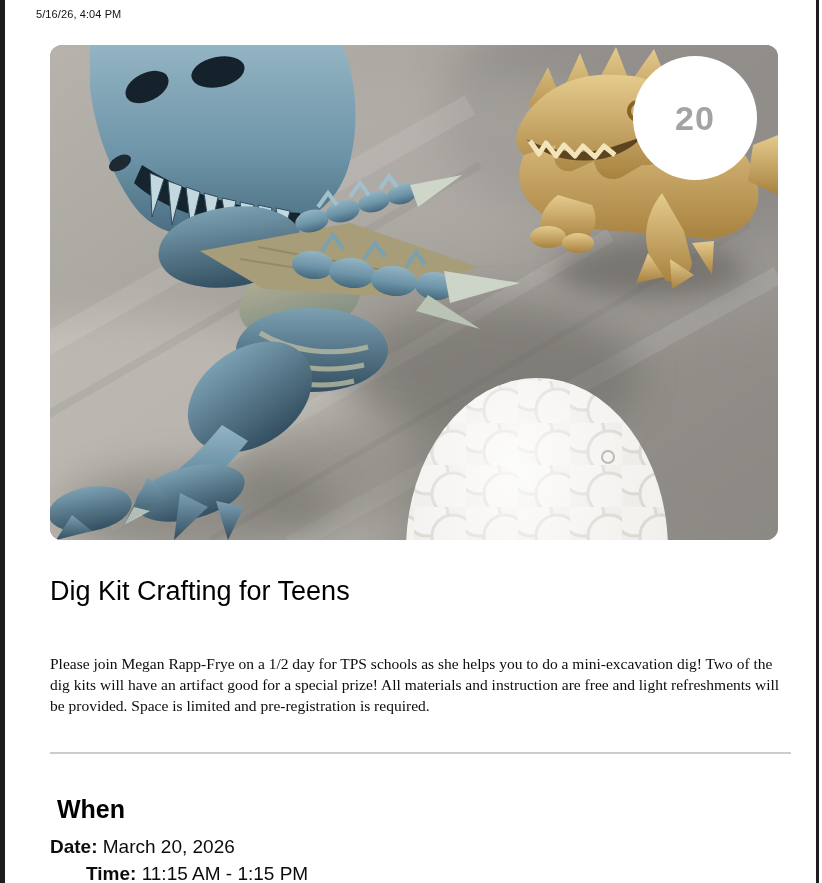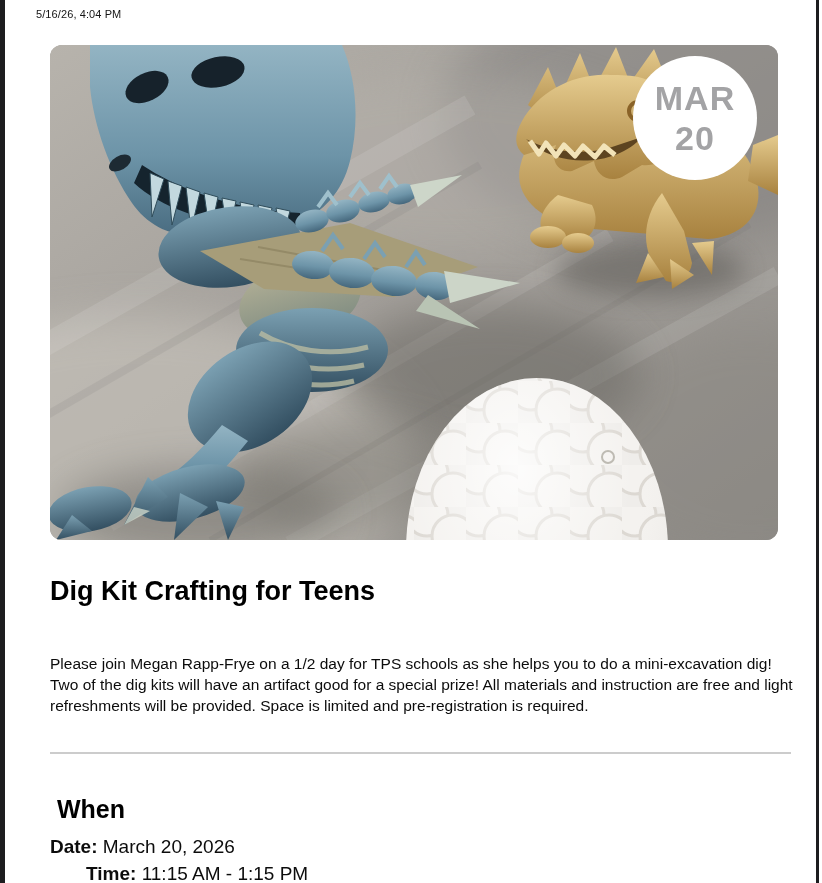--- a/index.html
+++ b/index.html
@@ -28,25 +28,25 @@
     background:#ffffff; border-radius:50%;
     display:flex; flex-direction:column; align-items:center; justify-content:center;
     z-index:5;
   }
   .badge .m, .badge .d {
     font-size:34px; font-weight:bold; color:#a3a3a5; line-height:1.18; letter-spacing:1px;
   }
 
   .title {
     position:absolute; left:50px; top:558px;
-    font-size:27px; font-weight:bold; color:#000;
+    font-size:27px; font-weight:normal; color:#000;
   }
   .desc {
     position:absolute; left:50px; top:637px; width:746px;
-    font-size:15.5px; line-height:21px; color:#0c0c0c;
+    font-size:15.5px; line-height:21px; color:#0c0c0c;font-family:Liberation Serif, serif;
   }
   .divider {
     position:absolute; left:50px; top:752px; width:741px; height:2px;
     background:#cccccc;
   }
   .when-h {
     position:absolute; left:57px; top:774px;
     font-size:25px; font-weight:bold; color:#000;
   }
   .meta-line { position:absolute; left:50px; font-size:19px; color:#0c0c0c; }
@@ -211,21 +211,20 @@
 
     <g>
       <ellipse cx="487" cy="505" rx="131" ry="172" fill="url(#scales)"></ellipse>
       <ellipse cx="487" cy="505" rx="131" ry="172" fill="url(#eggshade)"></ellipse>
       <circle cx="558" cy="412" r="6" fill="none" stroke="#b4b0a8" stroke-width="2" opacity="0.85"></circle>
     </g>
   </svg>
 </div>
 
 <div class="badge">
-  <span class="m">MAR</span>
   <span class="d">20</span>
 </div>
 
 <h1 class="title">Dig Kit Crafting for Teens</h1>
 
 <p class="desc">Please join Megan Rapp-Frye on a 1/2 day for TPS schools as she helps you to do a mini-excavation dig! Two of the dig kits will have an artifact good for a special prize! All materials and instruction are free and light refreshments will be provided. Space is limited and pre-registration is required.</p>
 
 <div class="divider"></div>
 
 <h2 class="when-h">When</h2>

